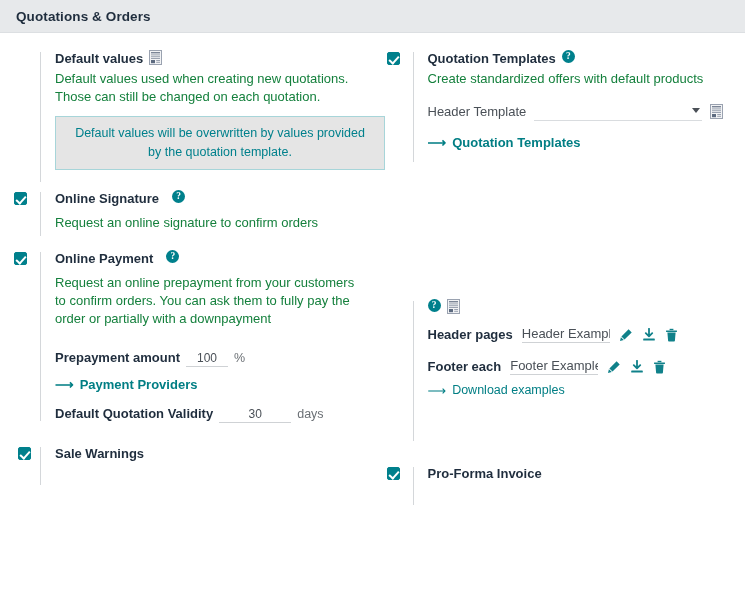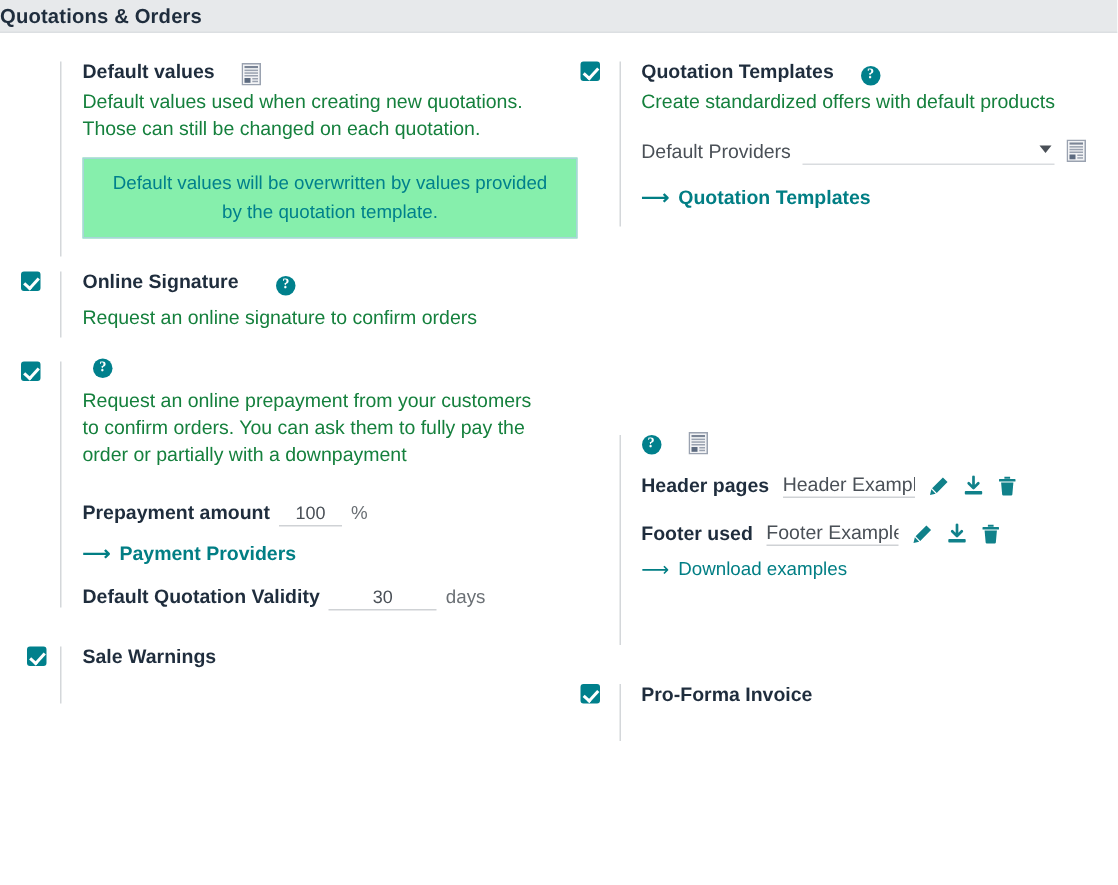--- a/index.html
+++ b/index.html
@@ -8,26 +8,26 @@
     width: 745px; height: 590px;
     background: #ffffff;
     font-family: "Liberation Sans", sans-serif;
     font-size: 13px;
     color: #374151;
     overflow: hidden;
   }
 
   
   .page-header {
-    height: 22px;
+    height: 33px;
     background: #e7e9eb;
     border-bottom: 1px solid #dcdfe2;
     display: flex;
     align-items: center;
-    padding-left: 0;
+    padding-left: 16px;
   }
   .page-header .title {
     font-size: 13.5px;
     font-weight: bold;
     color: #1f2d3d;
     letter-spacing: 0.1px;
   }
 
   
   .content {
@@ -67,22 +67,22 @@
     padding-left: 14px;
     flex: 1;
     min-width: 0;
   }
 
   .s-title {
     font-size: 13px;
     font-weight: bold;
     color: #1f2d3d;
     display: flex;
-    align-items: flex-end;
-    gap: 18px;
+    align-items: flex-start;
+    gap: 6px;
     line-height: 18px;
     margin-bottom: 2px;
   }
   .s-desc {
     color: #15803d;
     font-size: 13px;
     line-height: 18px;
     max-width: 345px;
   }
 
@@ -126,21 +126,21 @@
     width: 13px; height: 15px;
     flex: none;
     cursor: pointer;
     position: relative;
   }
   .doc-icon svg { display: block; }
 
   
   .alert-box {
     border: 1px solid #a7d5d9;
-    background: #86efac;
+    background: #e5e5e5;
     color: #00808c;
     text-align: center;
     font-size: 12.5px;
     line-height: 19px;
     padding: 7px 10px;
     margin: 10px 0 4px 0;
     width: 330px;
   }
 
   
@@ -303,20 +303,21 @@
         </div>
       </div>
 
       <div class="setting" style="padding-top:8px;">
         <div class="cb-col">
           <span class="cbox"></span>
         </div>
         <div class="divider" style="min-height:150px;"></div>
         <div class="body">
           <div class="s-title">
+            <span>Online Payment</span>
             <span class="help-icon" style="margin-left:7px;">?</span>
           </div>
           <div class="s-desc" style="margin-top:6px;">Request an online prepayment from your customers to confirm orders. You can ask them to fully pay the order or partially with a downpayment</div>
 
           <div class="field-row">
             <span class="field-label">Prepayment amount</span>
             <input class="uinput num" value="100" style="">
             <span class="unit">%</span>
           </div>
 
@@ -359,21 +360,21 @@
         </div>
         <div class="divider" style="min-height:110px;"></div>
         <div class="body">
           <div class="s-title">
             <span>Quotation Templates</span>
             <span class="help-icon">?</span>
           </div>
           <div class="s-desc">Create standardized offers with default products</div>
 
           <div class="select-row">
-            <span class="select-label">Default Providers</span>
+            <span class="select-label">Header Template</span>
             <span class="select-wrap">
               <span class="selval"></span>
               <span class="caret"></span>
             </span>
             <span class="doc-icon">
               <svg width="13" height="15" viewBox="0 0 13 15">
                 <rect x="0.5" y="0.5" width="12" height="14" fill="#f2f3f5" stroke="#9aa2b0"></rect>
                 <rect x="2" y="2" width="9" height="1.4" fill="#7b8596"></rect>
                 <rect x="2" y="4.4" width="9" height="1" fill="#9aa2b0"></rect>
                 <rect x="2" y="6.2" width="9" height="1" fill="#9aa2b0"></rect>
@@ -431,21 +432,21 @@
               <svg width="13" height="14" viewBox="0 0 13 14">
                   <path d="M4.6 0.8h3.8v1.4H4.6z" fill="#10818a"></path>
                   <rect x="1" y="2.4" width="11" height="1.6" rx="0.4" fill="#10818a"></rect>
                   <path d="M2.4 4.6h8.2l-0.7 8.1a0.8 0.8 0 0 1-0.8 0.7H3.9a0.8 0.8 0 0 1-0.8-0.7L2.4 4.6z" fill="#10818a"></path>
                 </svg>
             </span>
           </div>
 
           
           <div class="pdf-row" style="margin-top:15px;">
-            <span class="plabel">Footer used</span>
+            <span class="plabel">Footer each</span>
             <span class="pval">Footer Example.p</span>
             <span class="act">
               <svg width="14" height="14" viewBox="0 0 14 14">
                   <path d="M9.6 1.3l3.1 3.1-7.2 7.2-3.1-3.1 7.2-7.2zM1.9 9.2l2.9 2.9-3.8 0.9 0.9-3.8z" fill="#10818a"></path>
                 </svg>
             </span>
             <span class="act">
               <svg width="14" height="14" viewBox="0 0 14 14">
                   <path d="M7 0.8v6.4M7 8.4L3.8 5.2M7 8.4l3.2-3.2" stroke="#10818a" stroke-width="1.8" fill="none" stroke-linecap="round"></path>
                   <rect x="1.2" y="10.4" width="11.6" height="2.2" rx="0.6" fill="#10818a"></rect>

